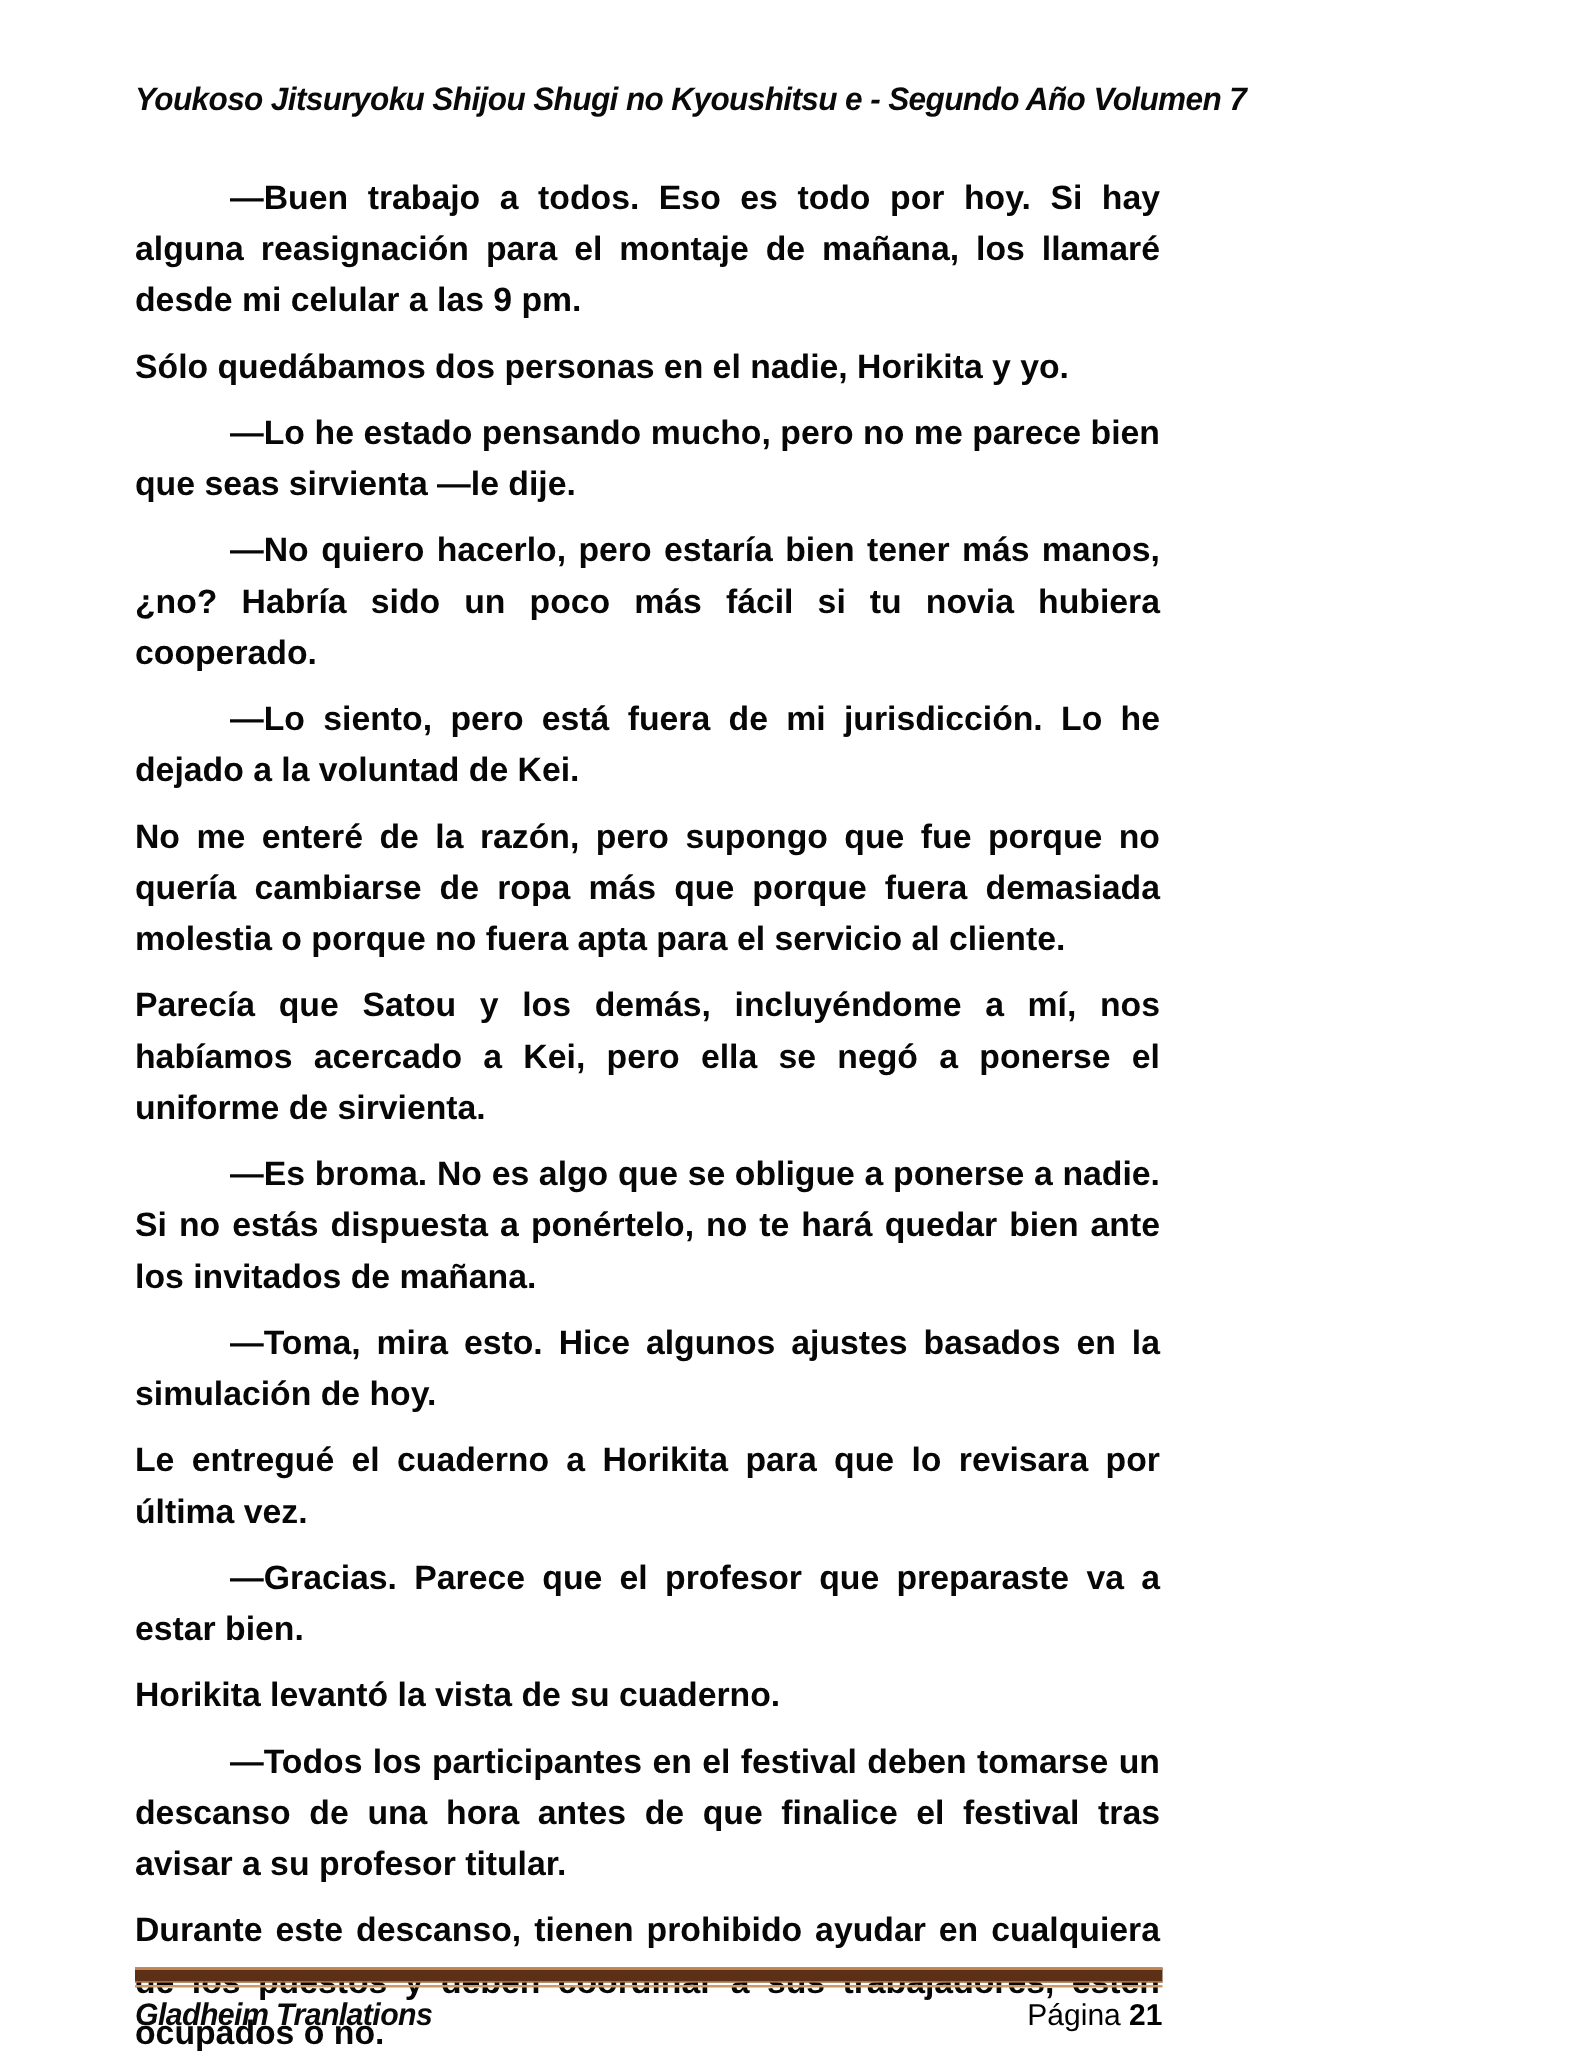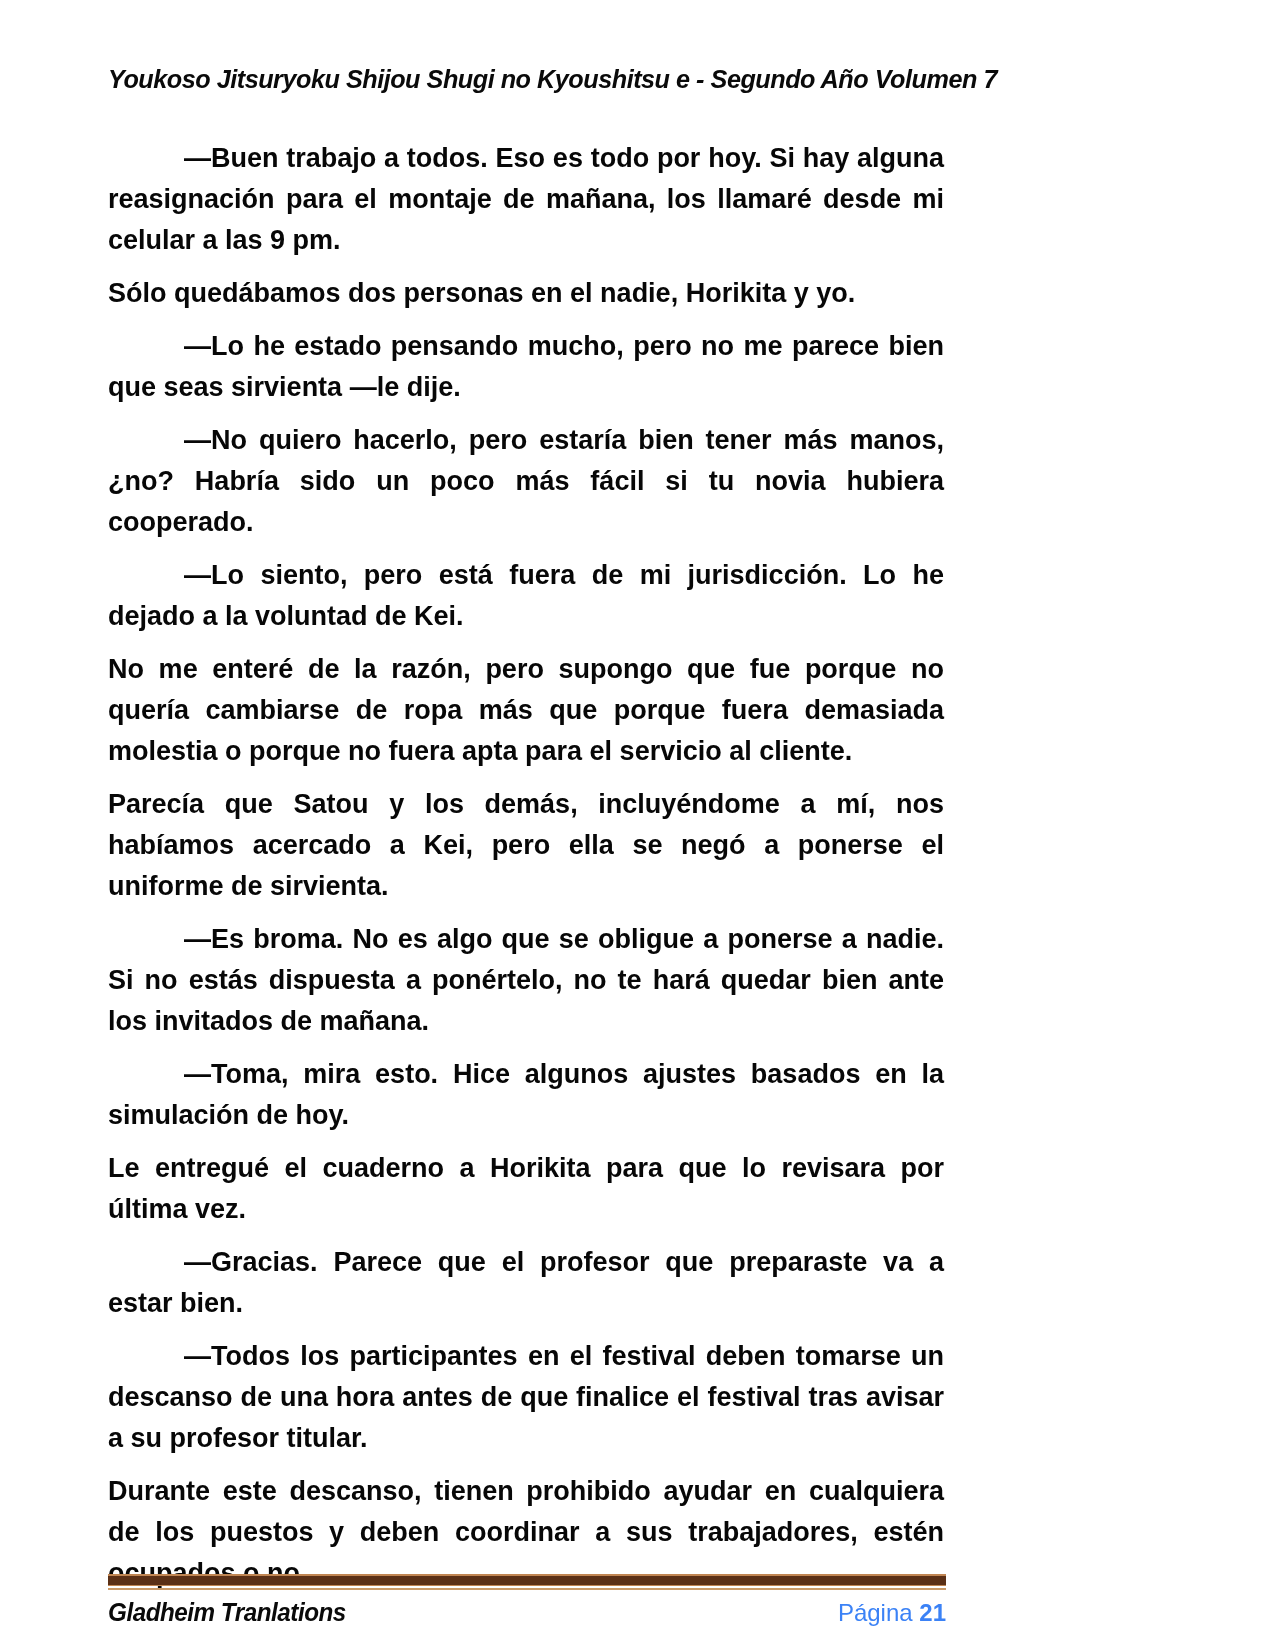--- a/index.html
+++ b/index.html
@@ -8,21 +8,20 @@
     background: #ffffff;
   }
   .page {
     position: relative;
     width: 1040px;
     height: 1650px;
     background: #ffffff;
     font-family: "Liberation Sans", sans-serif;
     color: #000000;
     overflow: hidden;
-    padding-left: 16px;
   }
   .doc-header {
     position: absolute;
     top: 64px;
     left: 108px;
     right: 110px;
   }
   .doc-title {
     font-family: "Liberation Sans", sans-serif;
     font-weight: 700;
@@ -78,21 +77,21 @@
     font-weight: 700;
     font-style: italic;
     font-size: 25px;
     letter-spacing: -0.5px;
     transform: scaleX(0.97);
     transform-origin: left center;
     color: #0a0a0a;
   }
   .footer-page {
     font-size: 24px;
-    color: #3b82f6;
+    color: #000000;
   }
   .footer-page .page-number {
     font-weight: 700;
   }
 </style>
 </head>
 <body>
 
 <div class="page">
 
@@ -105,20 +104,21 @@
       <p>Sólo quedábamos dos personas en el nadie, Horikita y yo.</p>
       <p class="indent">—Lo he estado pensando mucho, pero no me parece bien que seas sirvienta —le dije.</p>
       <p class="indent">—No quiero hacerlo, pero estaría bien tener más manos, ¿no? Habría sido un poco más fácil si tu novia hubiera cooperado.</p>
       <p class="indent">—Lo siento, pero está fuera de mi jurisdicción. Lo he dejado a la voluntad de Kei.</p>
       <p>No me enteré de la razón, pero supongo que fue porque no quería cambiarse de ropa más que porque fuera demasiada molestia o porque no fuera apta para el servicio al cliente.</p>
       <p>Parecía que Satou y los demás, incluyéndome a mí, nos habíamos acercado a Kei, pero ella se negó a ponerse el uniforme de sirvienta.</p>
       <p class="indent">—Es broma. No es algo que se obligue a ponerse a nadie. Si no estás dispuesta a ponértelo, no te hará quedar bien ante los invitados de mañana.</p>
       <p class="indent">—Toma, mira esto. Hice algunos ajustes basados en la simulación de hoy.</p>
       <p>Le entregué el cuaderno a Horikita para que lo revisara por última vez.</p>
       <p class="indent">—Gracias. Parece que el profesor que preparaste va a estar bien.</p>
+      <p>Horikita levantó la vista de su cuaderno.</p>
       <p class="indent">—Todos los participantes en el festival deben tomarse un descanso de una hora antes de que finalice el festival tras avisar a su profesor titular.</p>
       <p>Durante este descanso, tienen prohibido ayudar en cualquiera de los puestos y deben coordinar a sus trabajadores, estén ocupados o no.</p>
     </div>
 
   <div class="doc-footer">
     <div class="footer-rule-bar"></div>
     <div class="footer-rule-thin"></div>
     <div class="footer-row">
       <span class="footer-translator">Gladheim Tranlations</span>
       <span class="footer-page">

